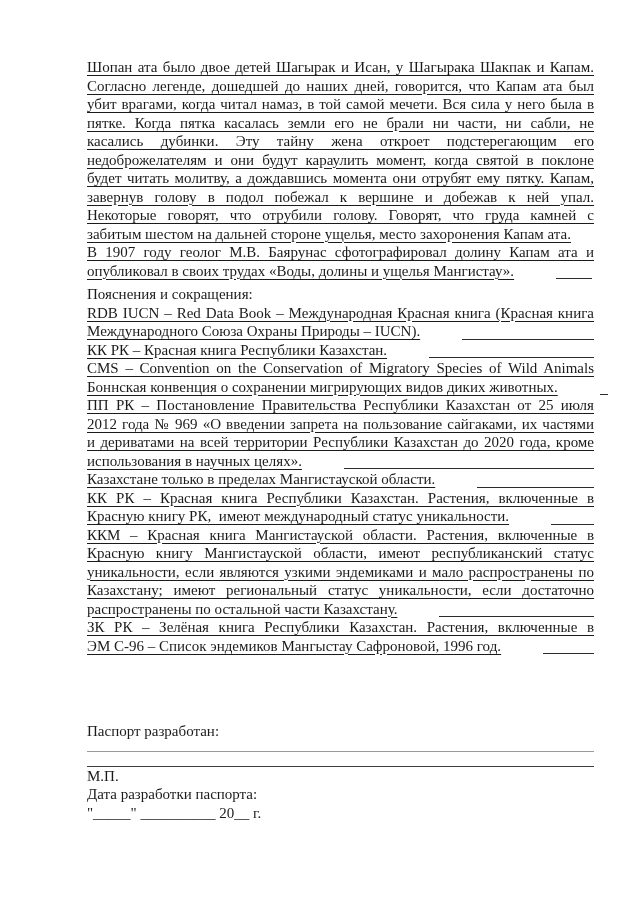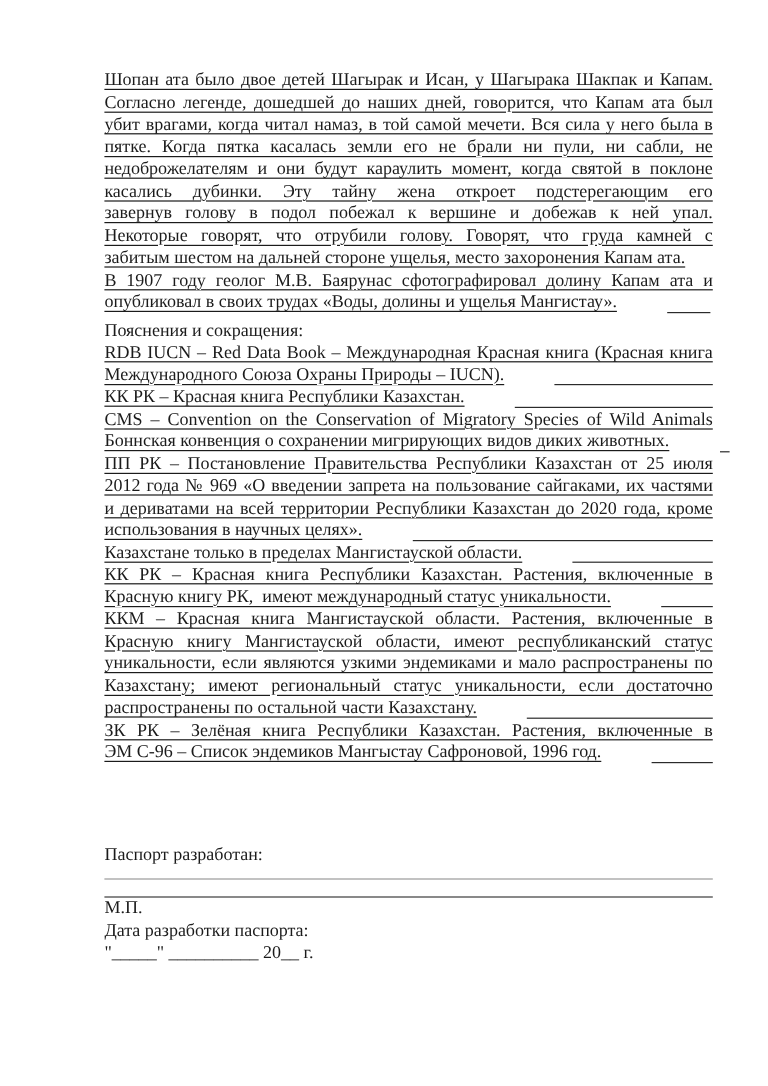--- a/index.html
+++ b/index.html
@@ -50,23 +50,24 @@
 </style>
 </head>
 <body>
 
 <div class="page">
 
   <div>
     <div class="ln just u">Шопан ата было двое детей Шагырак и Исан, у Шагырака Шакпак и Капам.</div>
     <div class="ln just u">Согласно легенде, дошедшей до наших дней, говорится, что Капам ата был</div>
     <div class="ln just u">убит врагами, когда читал намаз, в той самой мечети. Вся сила у него была в</div>
-    <div class="ln just u">пятке. Когда пятка касалась земли его не брали ни пули, ни сабли, не</div>
+    <div class="ln just u">пятке. Когда пятка касалась земли его не брали ни части, ни сабли, не</div>
+    <div class="ln just u">касались дубинки. Эту тайну жена откроет подстерегающим его</div>
     <div class="ln just u">недоброжелателям и они будут караулить момент, когда святой в поклоне</div>
-    <div class="ln just u">касались дубинки. Эту тайну жена откроет подстерегающим его</div>
+    <div class="ln just u">будет читать молитву, а дождавшись момента они отрубят ему пятку. Капам,</div>
     <div class="ln just u">завернув голову в подол побежал к вершине и добежав к ней упал.</div>
     <div class="ln just u">Некоторые говорят, что отрубили голову. Говорят, что груда камней с</div>
     <div class="ln u">забитым шестом на дальней стороне ущелья, место захоронения Капам ата.</div>
     <div class="ln just u">В 1907 году геолог М.В. Баярунас сфотографировал долину Капам ата и</div>
     <div class="fl">
       <span class="txt">опубликовал в своих трудах «Воды, долины и ущелья Мангистау».</span>
       <span class="fill short"></span>
     </div>
   </div>
 

